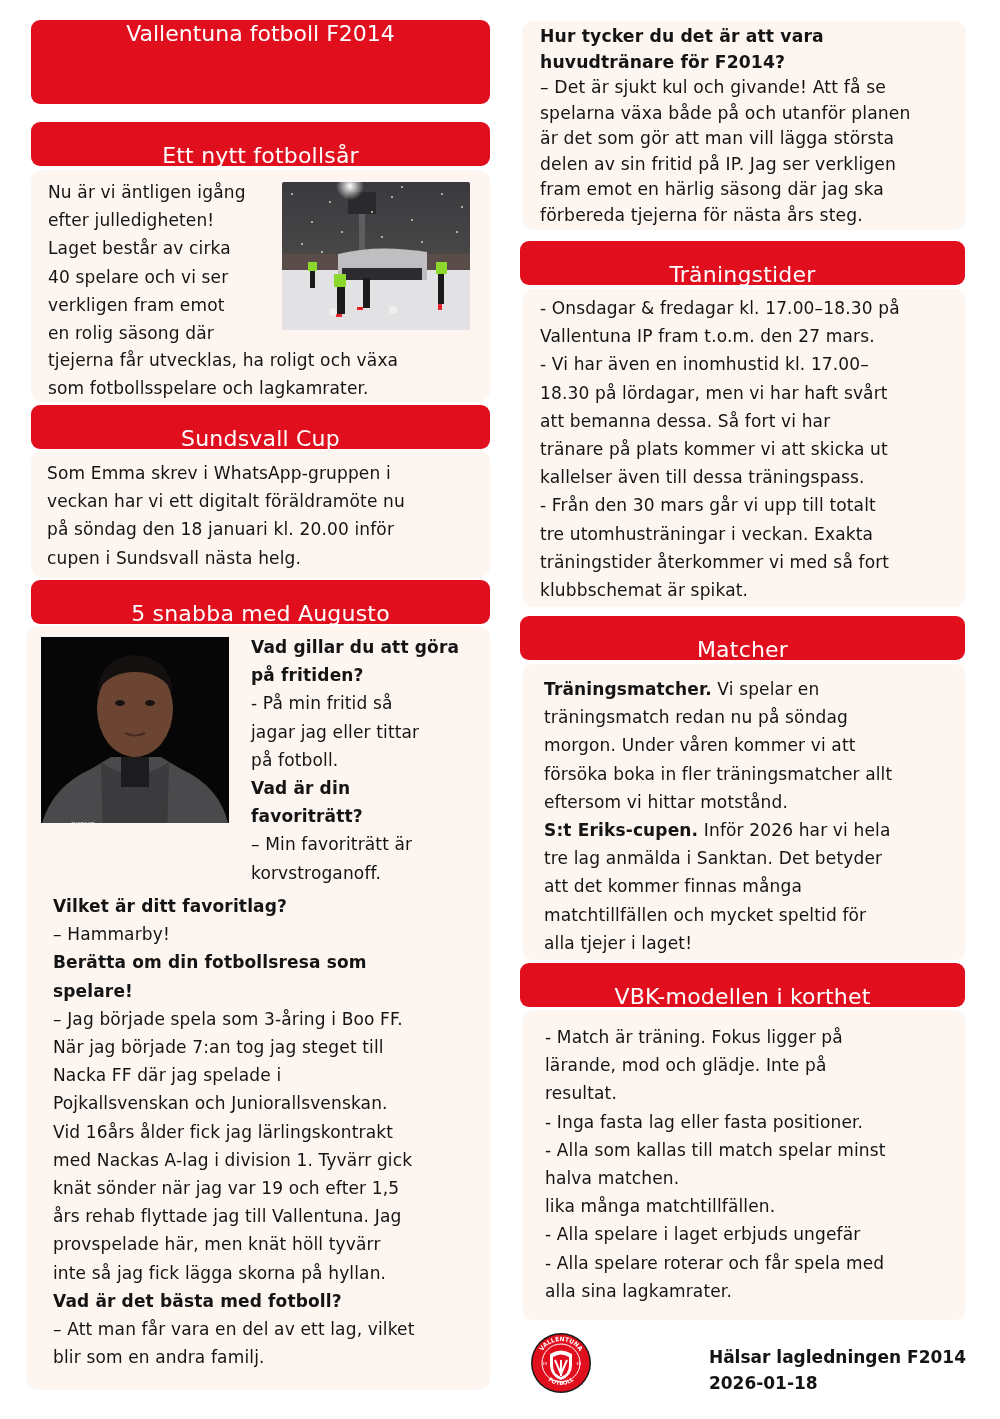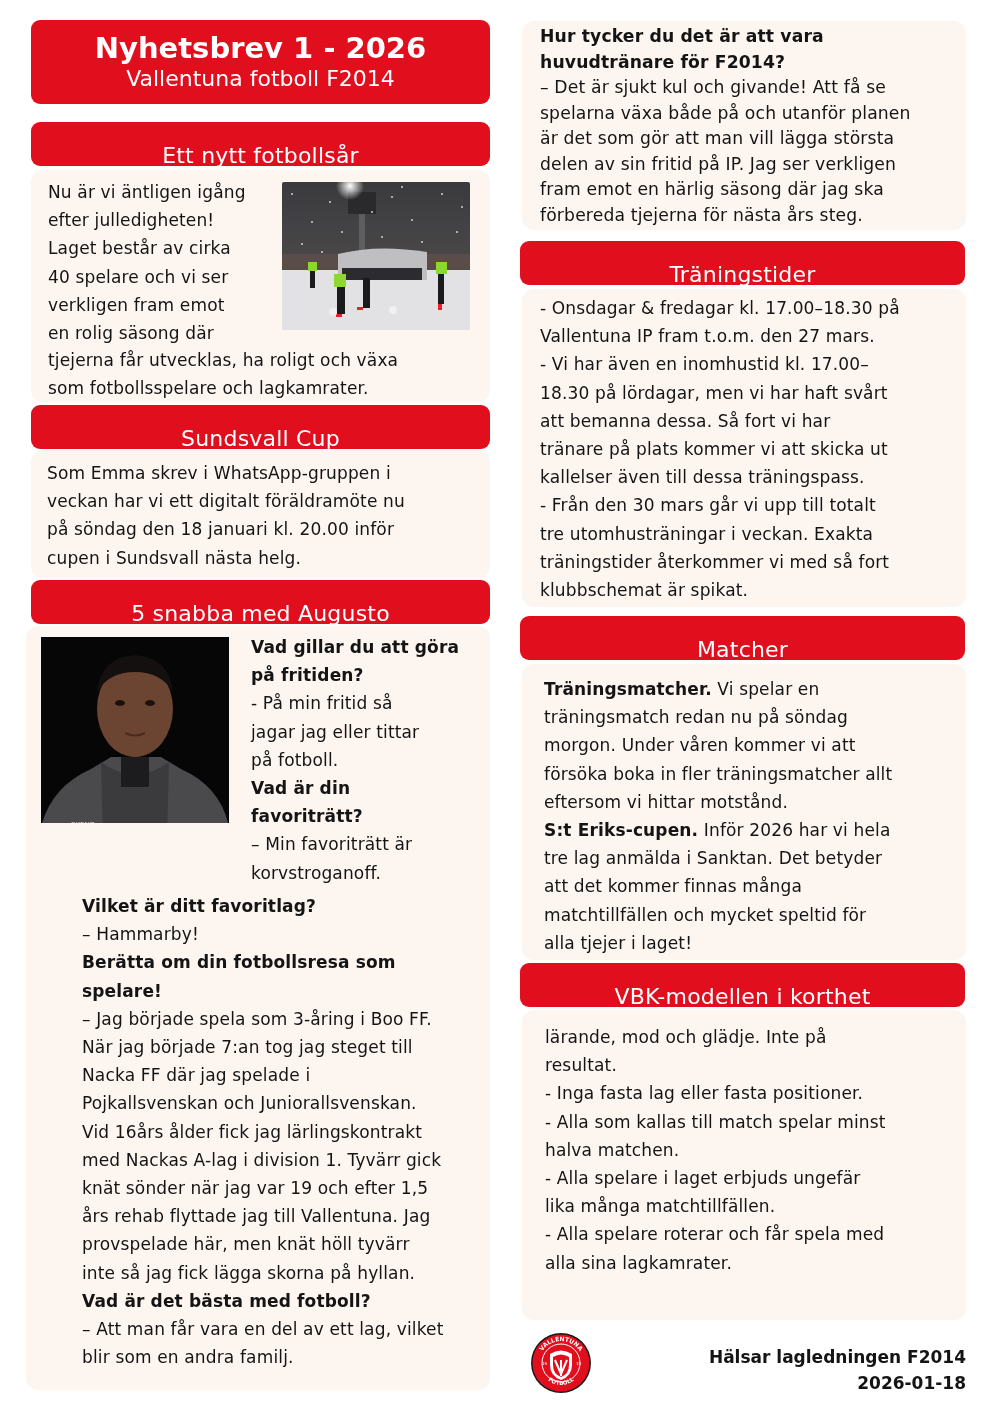--- a/index.html
+++ b/index.html
@@ -28,48 +28,47 @@
   #photo-snow { left: 282px; top: 182px; width: 188px; height: 148px; border-radius: 2px; overflow: hidden; }
 
   #hdr-sundsvall { left: 31px; top: 405px; width: 459px; text-align: center; }
   #box-sundsvall { left: 31px; top: 450px; width: 459px; height: 128px; }
   #sundsvall-text { left: 47px; top: 459px; width: 430px; }
 
   #hdr-augusto { left: 31px; top: 580px; width: 459px; }
   #box-augusto { left: 26px; top: 626px; width: 464px; height: 764px; }
   #photo-augusto { left: 41px; top: 637px; width: 188px; height: 186px; overflow: hidden; }
   #aug-q-right { left: 251px; top: 633px; width: 235px; }
-  #aug-q-below { left: 53px; top: 892px; width: 430px; margin-left: 29px; }
+  #aug-q-below { left: 53px; top: 892px; width: 430px; }
 
   
   #box-hur { left: 522px; top: 21px; width: 444px; height: 209px; }
   #hur-text { left: 540px; top: 24px; width: 425px; }
 
   #hdr-traning { left: 520px; top: 241px; width: 445px; }
   #box-traning { left: 522px; top: 289px; width: 444px; height: 318px; }
   #traning-text { left: 540px; top: 294px; width: 420px; }
 
   #hdr-matcher { left: 520px; top: 616px; width: 445px; }
   #box-matcher { left: 522px; top: 664px; width: 444px; height: 296px; }
   #matcher-text { left: 544px; top: 675px; width: 420px; }
 
   #hdr-vbk { left: 520px; top: 963px; width: 445px; }
   #box-vbk { left: 522px; top: 1010px; width: 444px; height: 310px; }
   #vbk-text { left: 545px; top: 1023px; width: 418px; }
 
   #logo { left: 530px; top: 1332px; width: 62px; height: 62px; }
-  #signoff { right: 34px; top: 1344px; text-align: right; font-weight: bold; font-size: 17px; line-height: 26px; }
+  #signoff { right: 34px; top: 1344px; font-weight: bold; font-size: 17px; line-height: 26px; }
 
   .line { display: block; }
 </style>
 </head>
 <body>
 
 <div id="masthead" class="abs red">
-  <span id="mast-title">Nyhetsbrev 1 - 2026</span>
   <span id="mast-sub">Vallentuna fotboll F2014</span>
 </div>
 
 <div id="hdr-nytt" class="abs red hdr">Ett nytt fotbollsår</div>
 <div id="box-nytt" class="abs cream"></div>
 <div id="nytt-text1" class="abs body-txt">
     <span class="line">Nu är vi äntligen igång</span>
     <span class="line">efter julledigheten!</span>
     <span class="line">Laget består av cirka</span>
     <span class="line">40 spelare och vi ser</span>
@@ -238,27 +237,28 @@
     <span class="line"><b>S:t Eriks-cupen.</b><span> Inför 2026 har vi hela</span></span>
     <span class="line"><span>tre lag anmälda i Sanktan. Det betyder</span></span>
     <span class="line"><span>att det kommer finnas många</span></span>
     <span class="line"><span>matchtillfällen och mycket speltid för</span></span>
     <span class="line"><span>alla tjejer i laget!</span></span>
   </div>
 
 <div id="hdr-vbk" class="abs red hdr">VBK-modellen i korthet</div>
 <div id="box-vbk" class="abs cream"></div>
 <div id="vbk-text" class="abs body-txt">
+    <span class="line">- Match är träning. Fokus ligger på</span>
     <span class="line">lärande, mod och glädje. Inte på</span>
     <span class="line">resultat.</span>
     <span class="line">- Inga fasta lag eller fasta positioner.</span>
     <span class="line">- Alla som kallas till match spelar minst</span>
     <span class="line">halva matchen.</span>
+    <span class="line">lika många matchtillfällen.</span>
     <span class="line">- Alla spelare i laget erbjuds ungefär</span>
-    <span class="line">lika många matchtillfällen.</span>
     <span class="line">- Alla spelare roterar och får spela med</span>
     <span class="line">alla sina lagkamrater.</span>
   </div>
 
 <div id="logo" class="abs">
   <svg width="62" height="62" viewBox="0 0 62 62">
     <circle cx="31" cy="31" r="30" fill="#1a1a1a"></circle>
     <circle cx="31" cy="31" r="28.5" fill="#e10e1e"></circle>
     <circle cx="31" cy="31" r="19" fill="none" stroke="#ffffff" stroke-width="1"></circle>
     <path d="M20 22 Q31 15 42 22 L42 33 Q42 44 31 48 Q20 44 20 33 Z" fill="#ffffff"></path>

